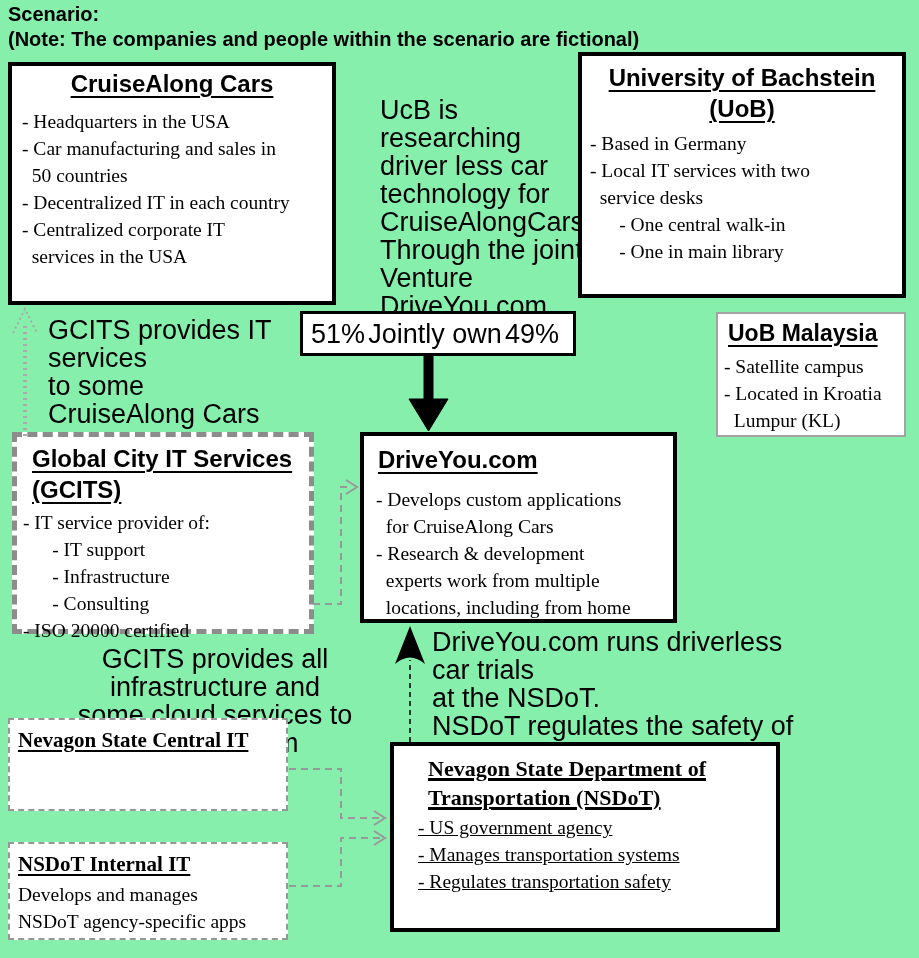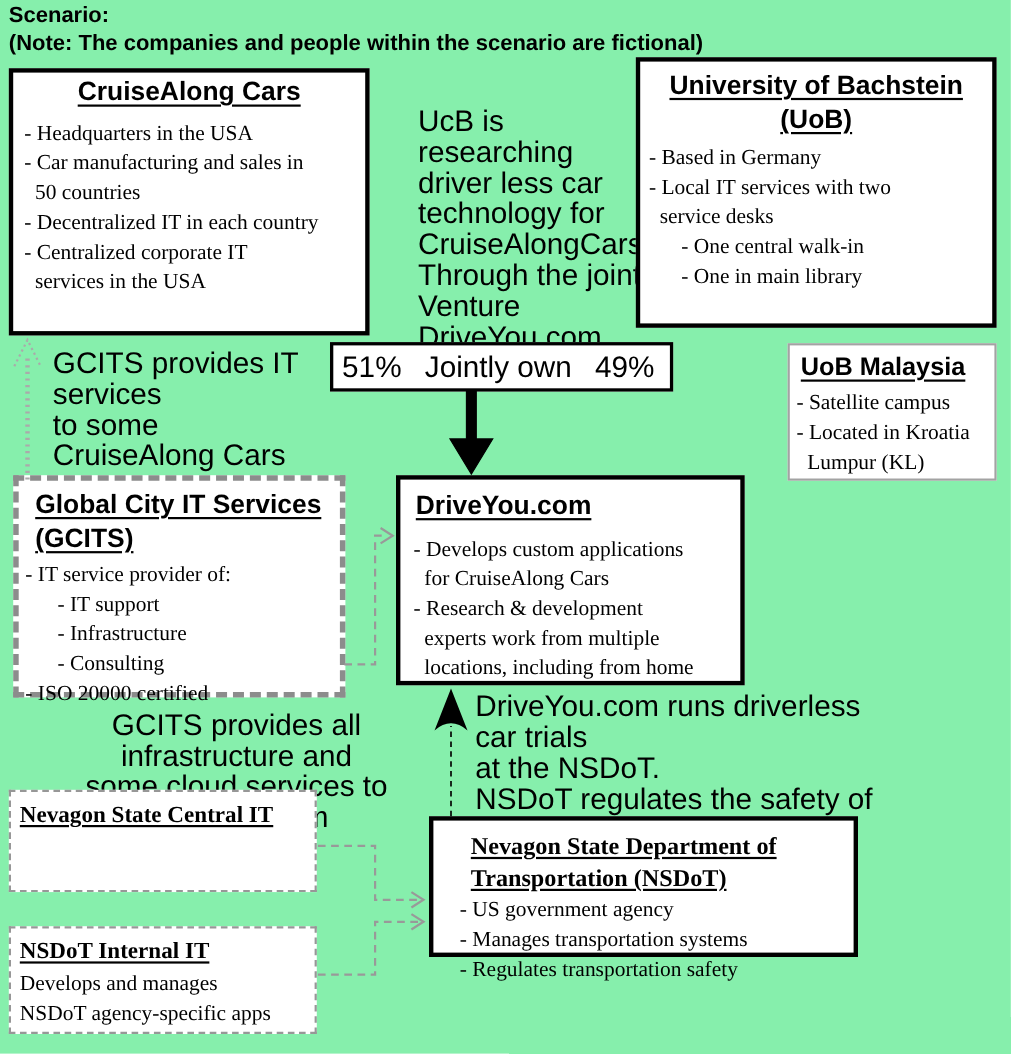--- a/index.html
+++ b/index.html
@@ -24,21 +24,21 @@
 </head>
 <body>
 
 <div id="canvas">
 
   <div class="abs hdr" style="left:8px;top:2px;width:900px;">
     <div>Scenario:</div>
     <div>(Note: The companies and people within the scenario are fictional)</div>
   </div>
 
-  <div class="abs" style="left:300px;top:311px;width:312px;height:45px;border:3px solid #000;background:#fff;z-index:1;display:flex;align-items:center;justify-content:space-between;padding:0 14px 0 8px;box-sizing:border-box;">
+  <div class="abs" style="left:300px;top:311px;width:276px;height:45px;border:3px solid #000;background:#fff;z-index:1;display:flex;align-items:center;justify-content:space-between;padding:0 14px 0 8px;box-sizing:border-box;">
     <span class="note-text">51%</span>
     <span class="note-text">Jointly own</span>
     <span class="note-text">49%</span>
   </div>
 
   <div class="box thickbox" style="left:8px;top:62px;width:328px;height:243px;">
     <div class="sans-title pre" style="font-size:24px;text-align:center;margin-top:4px;">CruiseAlong Cars</div>
     <div class="body-text" style="margin:10px 4px 0 10px;">- Headquarters in the USA
 - Car manufacturing and sales in
   50 countries
@@ -107,21 +107,21 @@
   <div class="box graydash-thin" style="left:8px;top:718px;width:280px;height:93px;">
     <div class="serif-title" style="font-size:21px;margin:8px 0 0 8px;">Nevagon State Central IT</div>
   </div>
 
   <div class="box graydash-thin" style="left:8px;top:842px;width:280px;height:98px;">
     <div class="serif-title" style="font-size:21px;margin:8px 0 0 8px;">NSDoT Internal IT</div>
     <div class="body-text" style="margin:4px 0 0 8px;">Develops and manages
 NSDoT agency-specific apps</div>
   </div>
 
-  <div class="box thickbox" style="left:390px;top:742px;width:390px;height:128px;">
+  <div class="box thickbox" style="left:390px;top:742px;width:390px;height:190px;text-decoration:underline;">
     <div class="serif-title pre" style="font-size:22px;margin:8px 0 0 34px;line-height:29px;">Nevagon State Department of
 Transportation (NSDoT)</div>
     <div class="body-text" style="margin:2px 0 0 24px;">- US government agency
 - Manages transportation systems
 - Regulates transportation safety</div>
   </div>
 
   <svg class="layer" width="919" height="958" viewBox="0 0 919 958">
 
     <line x1="25" y1="436" x2="25" y2="326" stroke="#aaaaaa" stroke-width="4" stroke-dasharray="2 4"></line>

